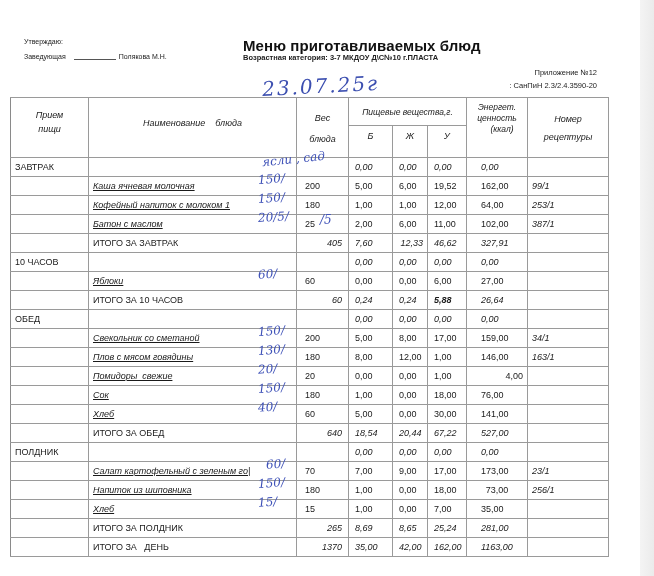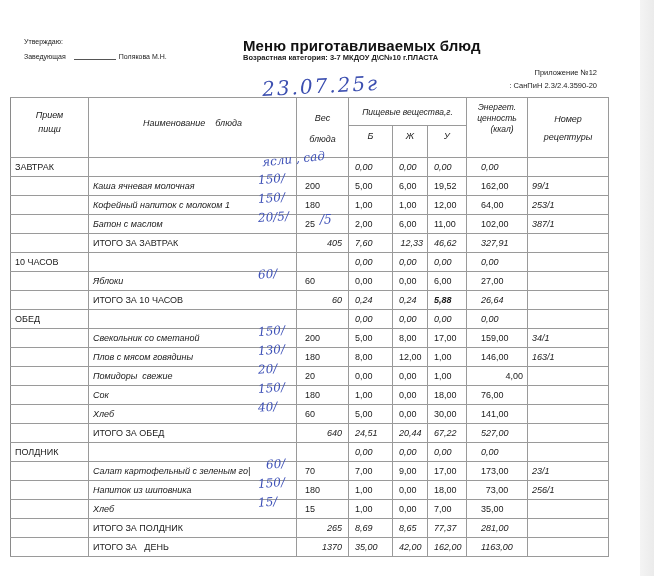--- a/index.html
+++ b/index.html
@@ -29,21 +29,21 @@
     position: absolute; left: 10px; top: 97px; border-collapse: collapse; table-layout: fixed;
     font-size: 9px;
   }
   table.menu td, table.menu th {
     border: 1px solid #9a9a9a; padding: 0 4px; height: 18px; white-space: nowrap; overflow: hidden;
     font-weight: normal;
   }
   table.menu tr > *:first-child { border-left: 1px solid #8a8a8a; }
   table.menu th { font-style: italic; font-size: 9px; color: #222; text-align: center; vertical-align: middle; }
   th.hdr-meal { height: 58px; }
-  .dish { font-weight: bold; font-style: italic; }
+  .dish { font-weight: bold; font-style: italic; text-decoration: underline; }
   .total-label { font-weight: bold; }
   .meal-label { font-weight: normal; }
   .num { text-align: center; }
   .num.w { text-align: left; padding-left: 8px; }
   .num.wt { text-align: right; padding-right: 6px; font-style: italic; }
   .it { font-style: italic; }
   .rec { font-style: italic; text-align: left; padding-left: 22px; }
 
   .hand { position: absolute; font-family: "DejaVu Serif", serif; font-style: italic; color: #3f52b8; font-size: 12px; }
 </style>
@@ -235,21 +235,21 @@
         <td class="num" style="text-align:left;padding-left:6px;">5,00</td>
         <td class="num" style="text-align:left;padding-left:6px;">0,00</td>
         <td class="num" style="text-align:left;padding-left:6px;">30,00</td>
         <td class="num" style="text-align:left;padding-left:14px;">141,00</td>
         <td class="rec"></td>
       </tr>
       <tr>
         <td></td>
         <td class="total-label" style="white-space:pre;">ИТОГО ЗА ОБЕД</td>
         <td class="num wt">640</td>
-        <td class="num it" style="text-align:left;padding-left:6px;">24,51</td>
+        <td class="num it" style="text-align:left;padding-left:6px;">18,54</td>
         <td class="num it" style="text-align:left;padding-left:6px;">20,44</td>
         <td class="num it" style="text-align:left;padding-left:6px;">67,22</td>
         <td class="num it" style="text-align:left;padding-left:14px;">527,00</td>
         <td class="rec"></td>
       </tr>
       <tr>
         <td class="meal-label">ПОЛДНИК</td>
         <td></td>
         <td></td>
         <td class="num it" style="text-align:left;padding-left:6px;">0,00</td>
@@ -287,21 +287,21 @@
         <td class="num" style="text-align:left;padding-left:6px;">7,00</td>
         <td class="num" style="text-align:left;padding-left:14px;">35,00</td>
         <td class="rec"></td>
       </tr>
       <tr>
         <td></td>
         <td class="total-label" style="white-space:pre;">ИТОГО ЗА ПОЛДНИК</td>
         <td class="num wt">265</td>
         <td class="num it" style="text-align:left;padding-left:6px;">8,69</td>
         <td class="num it" style="text-align:left;padding-left:6px;font-style:italic;">8,65</td>
-        <td class="num it" style="text-align:left;padding-left:6px;">77,37</td>
+        <td class="num it" style="text-align:left;padding-left:6px;">25,24</td>
         <td class="num it" style="text-align:left;padding-left:14px;">281,00</td>
         <td class="rec"></td>
       </tr>
       <tr>
         <td></td>
         <td class="total-label" style="white-space:pre;">ИТОГО ЗА   ДЕНЬ</td>
         <td class="num wt">1370</td>
         <td class="num it" style="text-align:left;padding-left:6px;">35,00</td>
         <td class="num it" style="text-align:left;padding-left:6px;">42,00</td>
         <td class="num it" style="text-align:left;padding-left:6px;">162,00</td>

